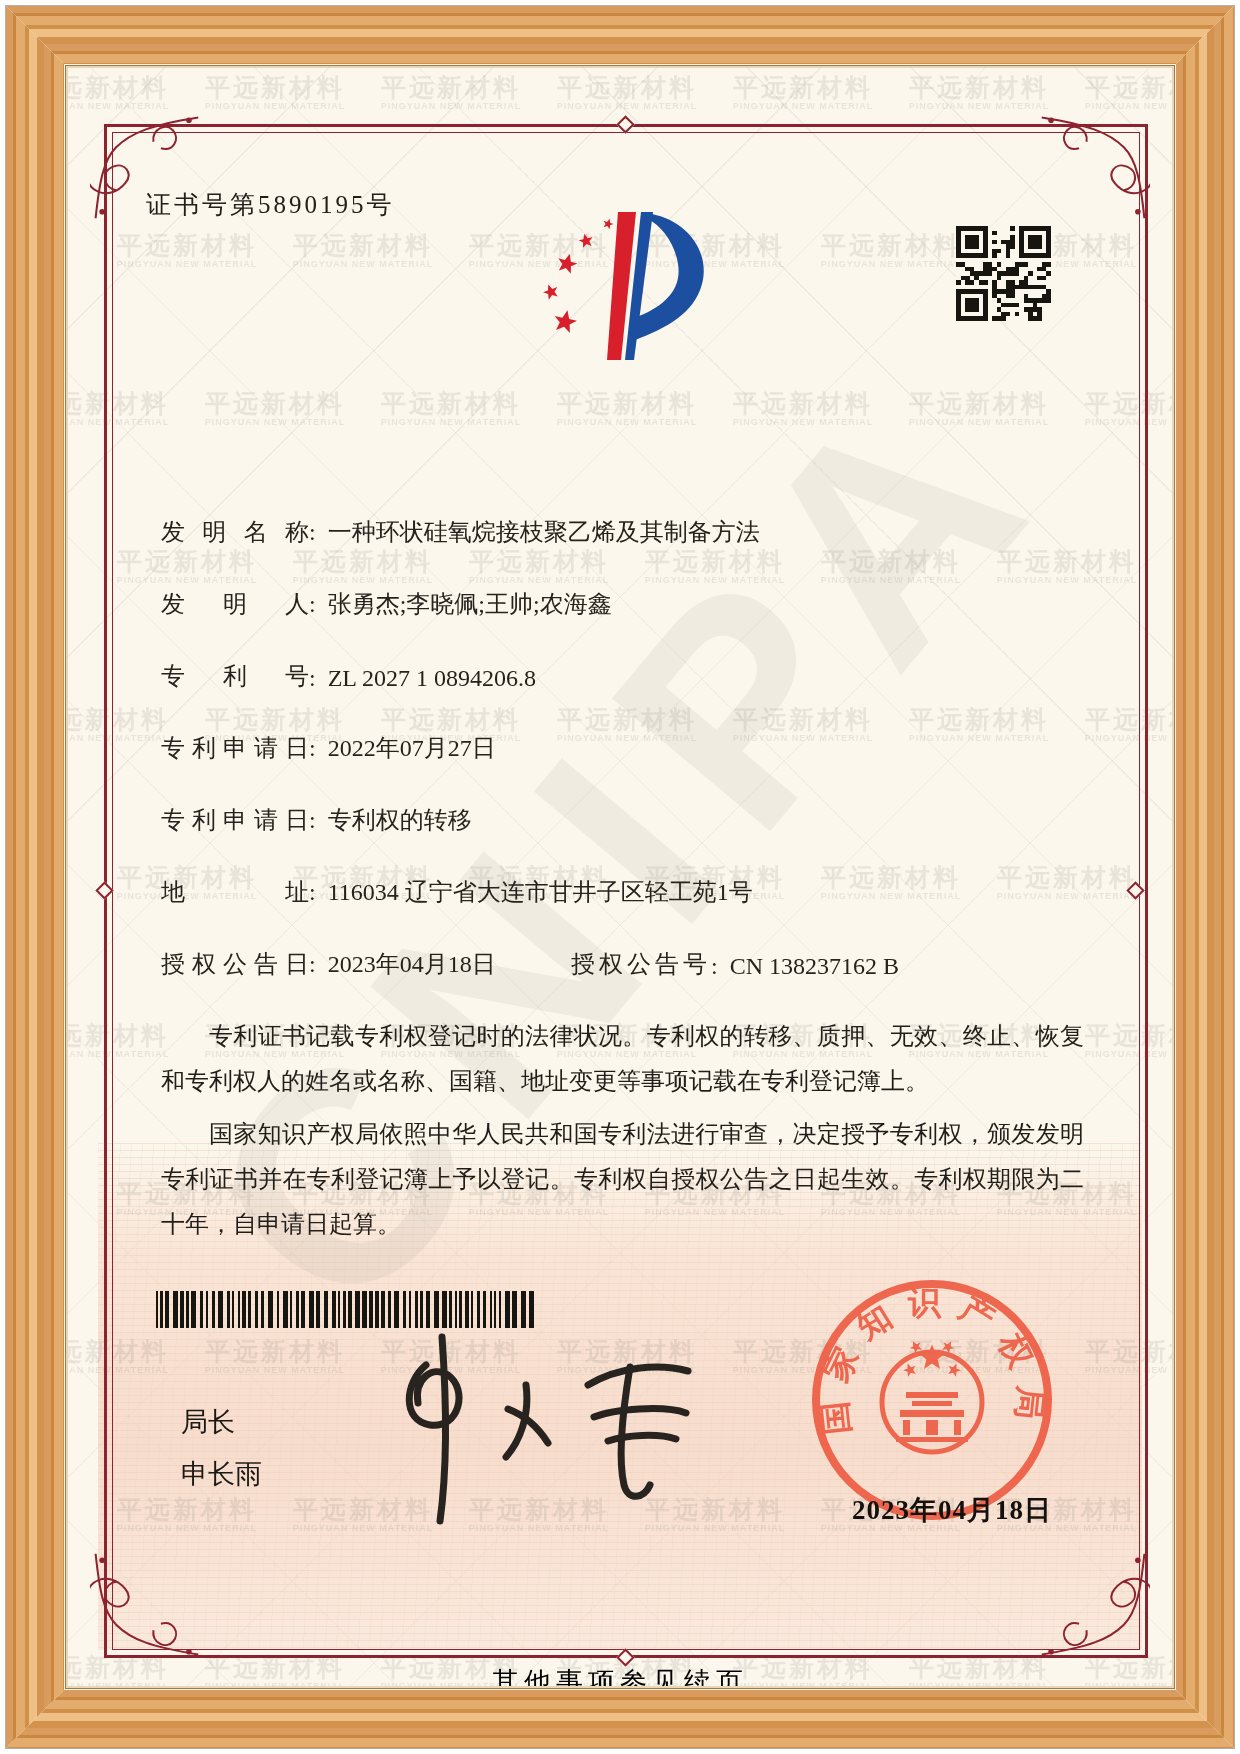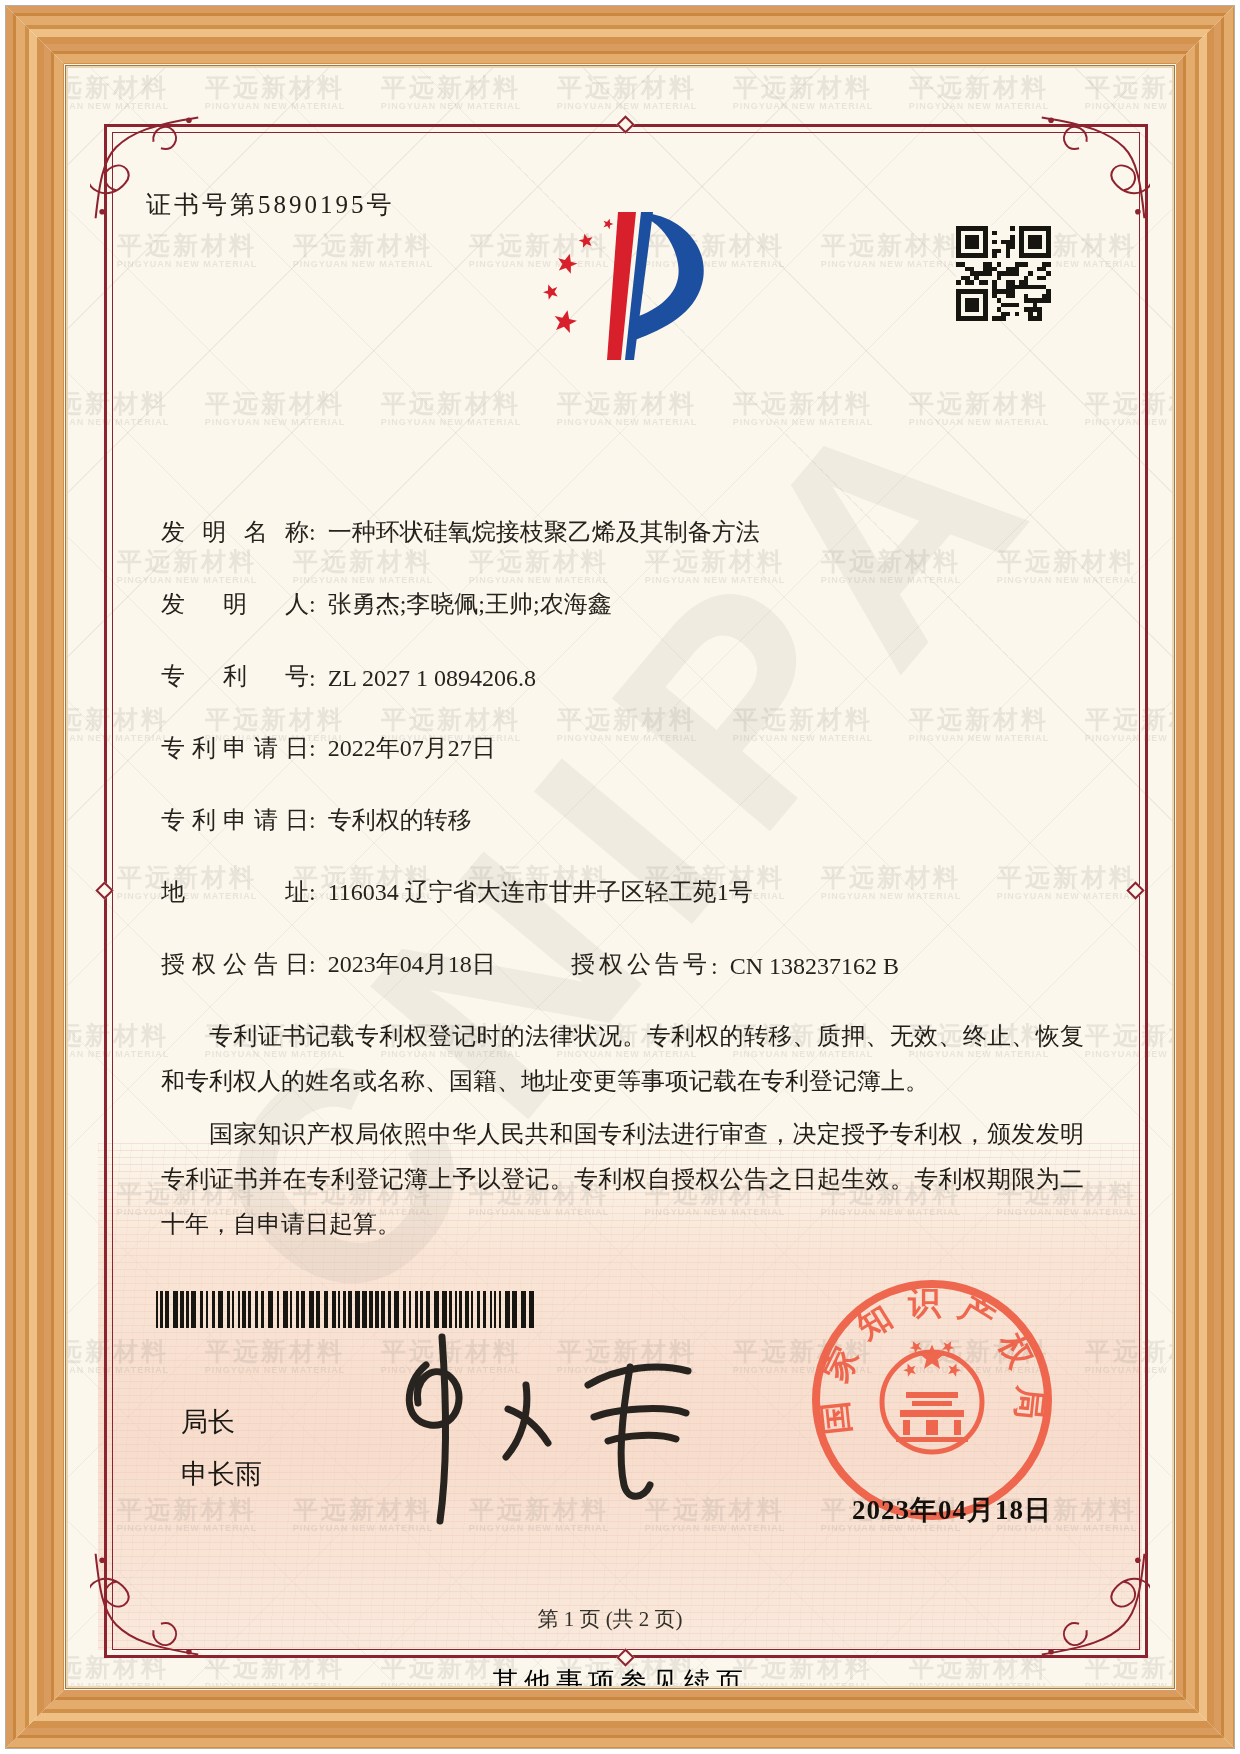--- a/index.html
+++ b/index.html
@@ -710,17 +710,16 @@
             <rect x="94" y="136" width="64" height="7"></rect>
             <rect x="97" y="146" width="7" height="15"></rect>
             <rect x="148" y="146" width="7" height="15"></rect>
             <rect x="120" y="146" width="12" height="15"></rect>
             <rect x="90" y="163" width="72" height="5"></rect>
           </g>
         </svg>
       </div>
       <div class="seal-date">2023年04月18日</div>
 
-      <div class="page-info">第 1 页 (共 2 页)</div>
       <div class="footer-note">其他事项参见续页</div>
     </div>
   </div>
 </div>
 
 </body></html>

